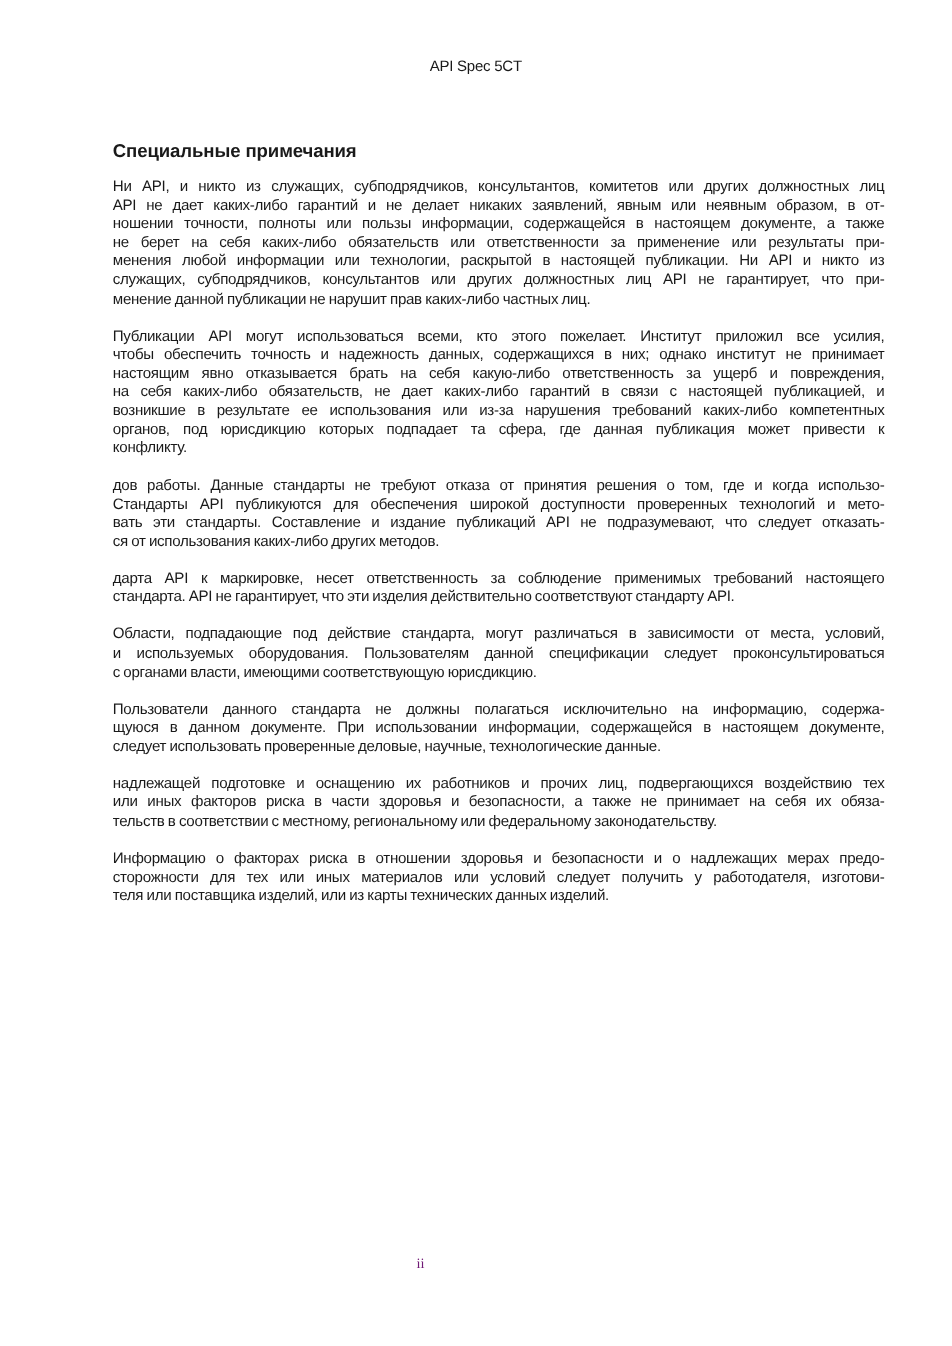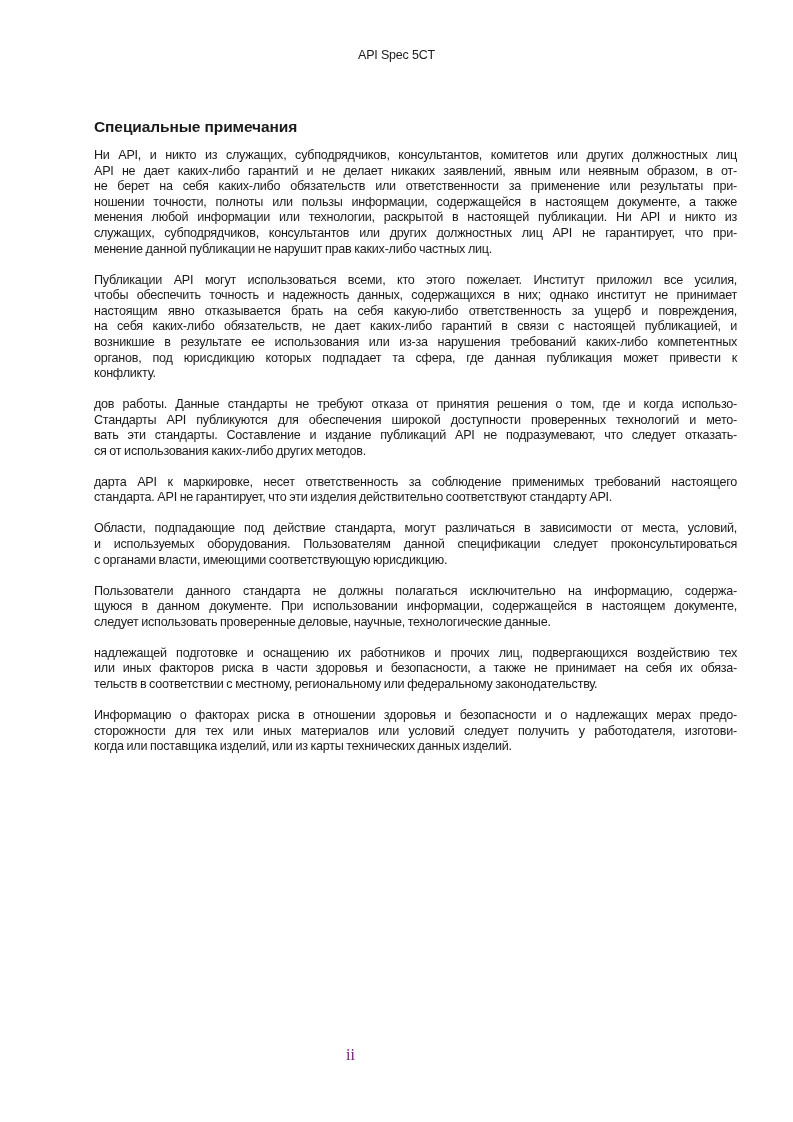--- a/index.html
+++ b/index.html
@@ -7,35 +7,35 @@
            font-family: "Liberation Sans", sans-serif; color: #1a1a1a; }
     .header { position: absolute; top: 48px; left: 0; width: 793px; text-align: center;
               font-size: 12.5px; font-family: "Liberation Sans", sans-serif; letter-spacing: -0.2px; }
     .content { position: absolute; top: 118px; left: 94px; width: 643px; }
     .title { font-size: 15.5px; font-weight: bold; margin: 0 0 12px 0; letter-spacing: -0.1px; }
     .para { font-size: 12.6px; line-height: 15.6px; text-align: justify; margin: 0 0 15.4px 0;
             letter-spacing: -0.25px; word-spacing: -0.5px; hyphens: manual; }
     .para span.line { display: block; text-align: justify; text-align-last: justify; }
     .para span.line.last { text-align-last: left; }
     .footer { position: absolute; top: 1046px; left: 0; width: 701px; text-align: center;
-              font-family: "Liberation Serif", serif; font-size: 16px; color: #701a75; }
+              font-family: "Liberation Serif", serif; font-size: 12px; color: #701a75; }
   </style>
 </head>
 <body>
 
 <div class="header">API Spec 5CT</div>
 
 <div class="content">
   <h2 class="title">Специальные примечания</h2>
   <div id="paras">
       <p class="para">
         <span class="line">Ни API, и никто из служащих, субподрядчиков, консультантов, комитетов или других должностных лиц</span>
         <span class="line">API не дает каких-либо гарантий и не делает никаких заявлений, явным или неявным образом, в от-</span>
+        <span class="line">ношении точности, полноты или пользы информации, содержащейся в настоящем документе, а также</span>
         <span class="line">не берет на себя каких-либо обязательств или ответственности за применение или результаты при-</span>
-        <span class="line">ношении точности, полноты или пользы информации, содержащейся в настоящем документе, а также</span>
         <span class="line">менения любой информации или технологии, раскрытой в настоящей публикации. Ни API и никто из</span>
         <span class="line">служащих, субподрядчиков, консультантов или других должностных лиц API не гарантирует, что при-</span>
         <span class="line last">менение данной публикации не нарушит прав каких-либо частных лиц.</span>
       </p>
       <p class="para">
         <span class="line">Публикации API могут использоваться всеми, кто этого пожелает. Институт приложил все усилия,</span>
         <span class="line">чтобы обеспечить точность и надежность данных, содержащихся в них; однако институт не принимает</span>
         <span class="line">настоящим явно отказывается брать на себя какую-либо ответственность за ущерб и повреждения,</span>
         <span class="line">на себя каких-либо обязательств, не дает каких-либо гарантий в связи с настоящей публикацией, и</span>
         <span class="line">возникшие в результате ее использования или из-за нарушения требований каких-либо компетентных</span>
@@ -63,18 +63,18 @@
         <span class="line last">следует использовать проверенные деловые, научные, технологические данные.</span>
       </p>
       <p class="para">
         <span class="line">надлежащей подготовке и оснащению их работников и прочих лиц, подвергающихся воздействию тех</span>
         <span class="line">или иных факторов риска в части здоровья и безопасности, а также не принимает на себя их обяза-</span>
         <span class="line last">тельств в соответствии с местному, региональному или федеральному законодательству.</span>
       </p>
       <p class="para">
         <span class="line">Информацию о факторах риска в отношении здоровья и безопасности и о надлежащих мерах предо-</span>
         <span class="line">сторожности для тех или иных материалов или условий следует получить у работодателя, изготови-</span>
-        <span class="line last">когда или поставщика изделий, или из карты технических данных изделий.</span>
+        <span class="line last">теля или поставщика изделий, или из карты технических данных изделий.</span>
       </p>
     </div>
 </div>
 
 <div class="footer">ii</div>
 
 </body></html>

